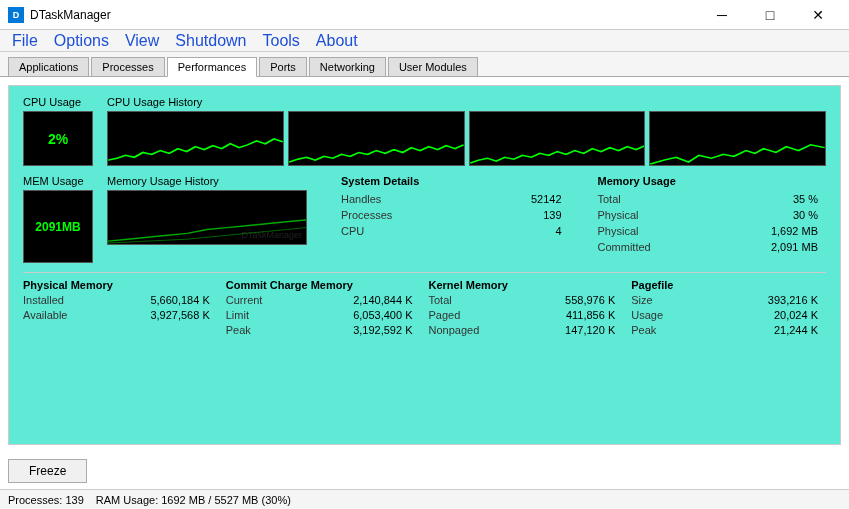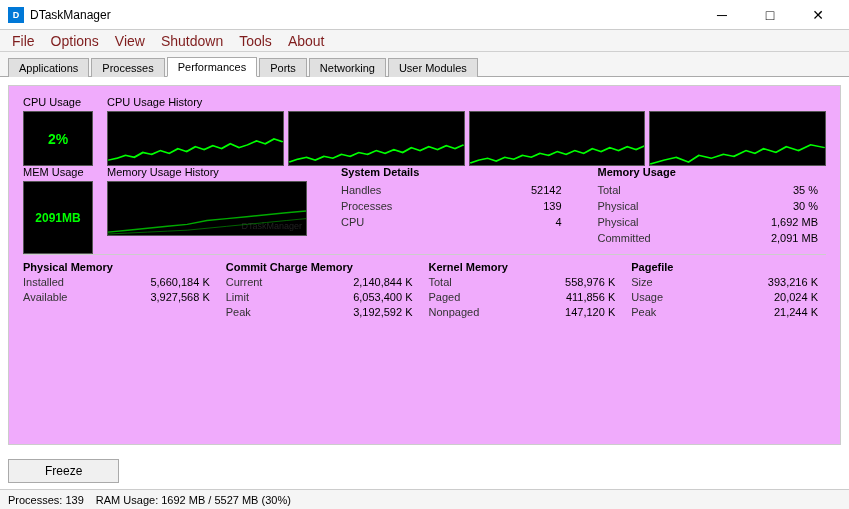--- a/index.html
+++ b/index.html
@@ -52,29 +52,29 @@
       background: #f5f5f5;
       display: flex;
       align-items: center;
       height: 22px;
       padding: 0 4px;
       border-bottom: 1px solid #d0d0d0;
     }
     #menubar .menu-item {
       padding: 2px 8px;
       cursor: pointer;
-      font-size: 14px;
-      color: #7f1d1d;
+      font-size: 16px;
+      color: #1d4ed8;
     }
 
     
     #tabbar {
       background: #f5f5f5;
       display: flex;
-      align-items: center;
+      align-items: flex-start;
       padding: 4px 8px 0 8px;
       border-bottom: 1px solid #aaa;
       gap: 2px;
     }
     .tab {
       padding: 3px 10px 3px 10px;
       border: 1px solid #aaa;
       border-bottom: none;
       background: #e0e0e0;
       cursor: pointer;
@@ -96,26 +96,26 @@
       padding: 8px;
       overflow: hidden;
       display: flex;
       flex-direction: column;
       gap: 0;
     }
 
     
     #perf-panel {
       border: 1px solid #ccc;
-      background: #f0abfc;
+      background: #5eead4;
       flex: 1;
       padding: 10px 14px;
       display: flex;
       flex-direction: column;
-      gap: 0;
+      gap: 9px;
       overflow: hidden;
     }
 
     
     .cpu-row {
       display: flex;
       gap: 14px;
       align-items: flex-start;
     }
     .cpu-gauge-block {
@@ -242,21 +242,21 @@
     }
     .stat-row .label { color: #333; }
     .stat-row .value { color: #000; }
 
     
     #button-area {
       padding: 6px 8px;
       background: #fff;
     }
     .freeze-btn {
-      padding: 4px 36px;
+      padding: 4px 20px;
       border: 1px solid #aaa;
       background: #f0f0f0;
       cursor: pointer;
       font-size: 12px;
     }
 
     
     #statusbar {
       background: #f5f5f5;
       border-top: 1px solid #ccc;

